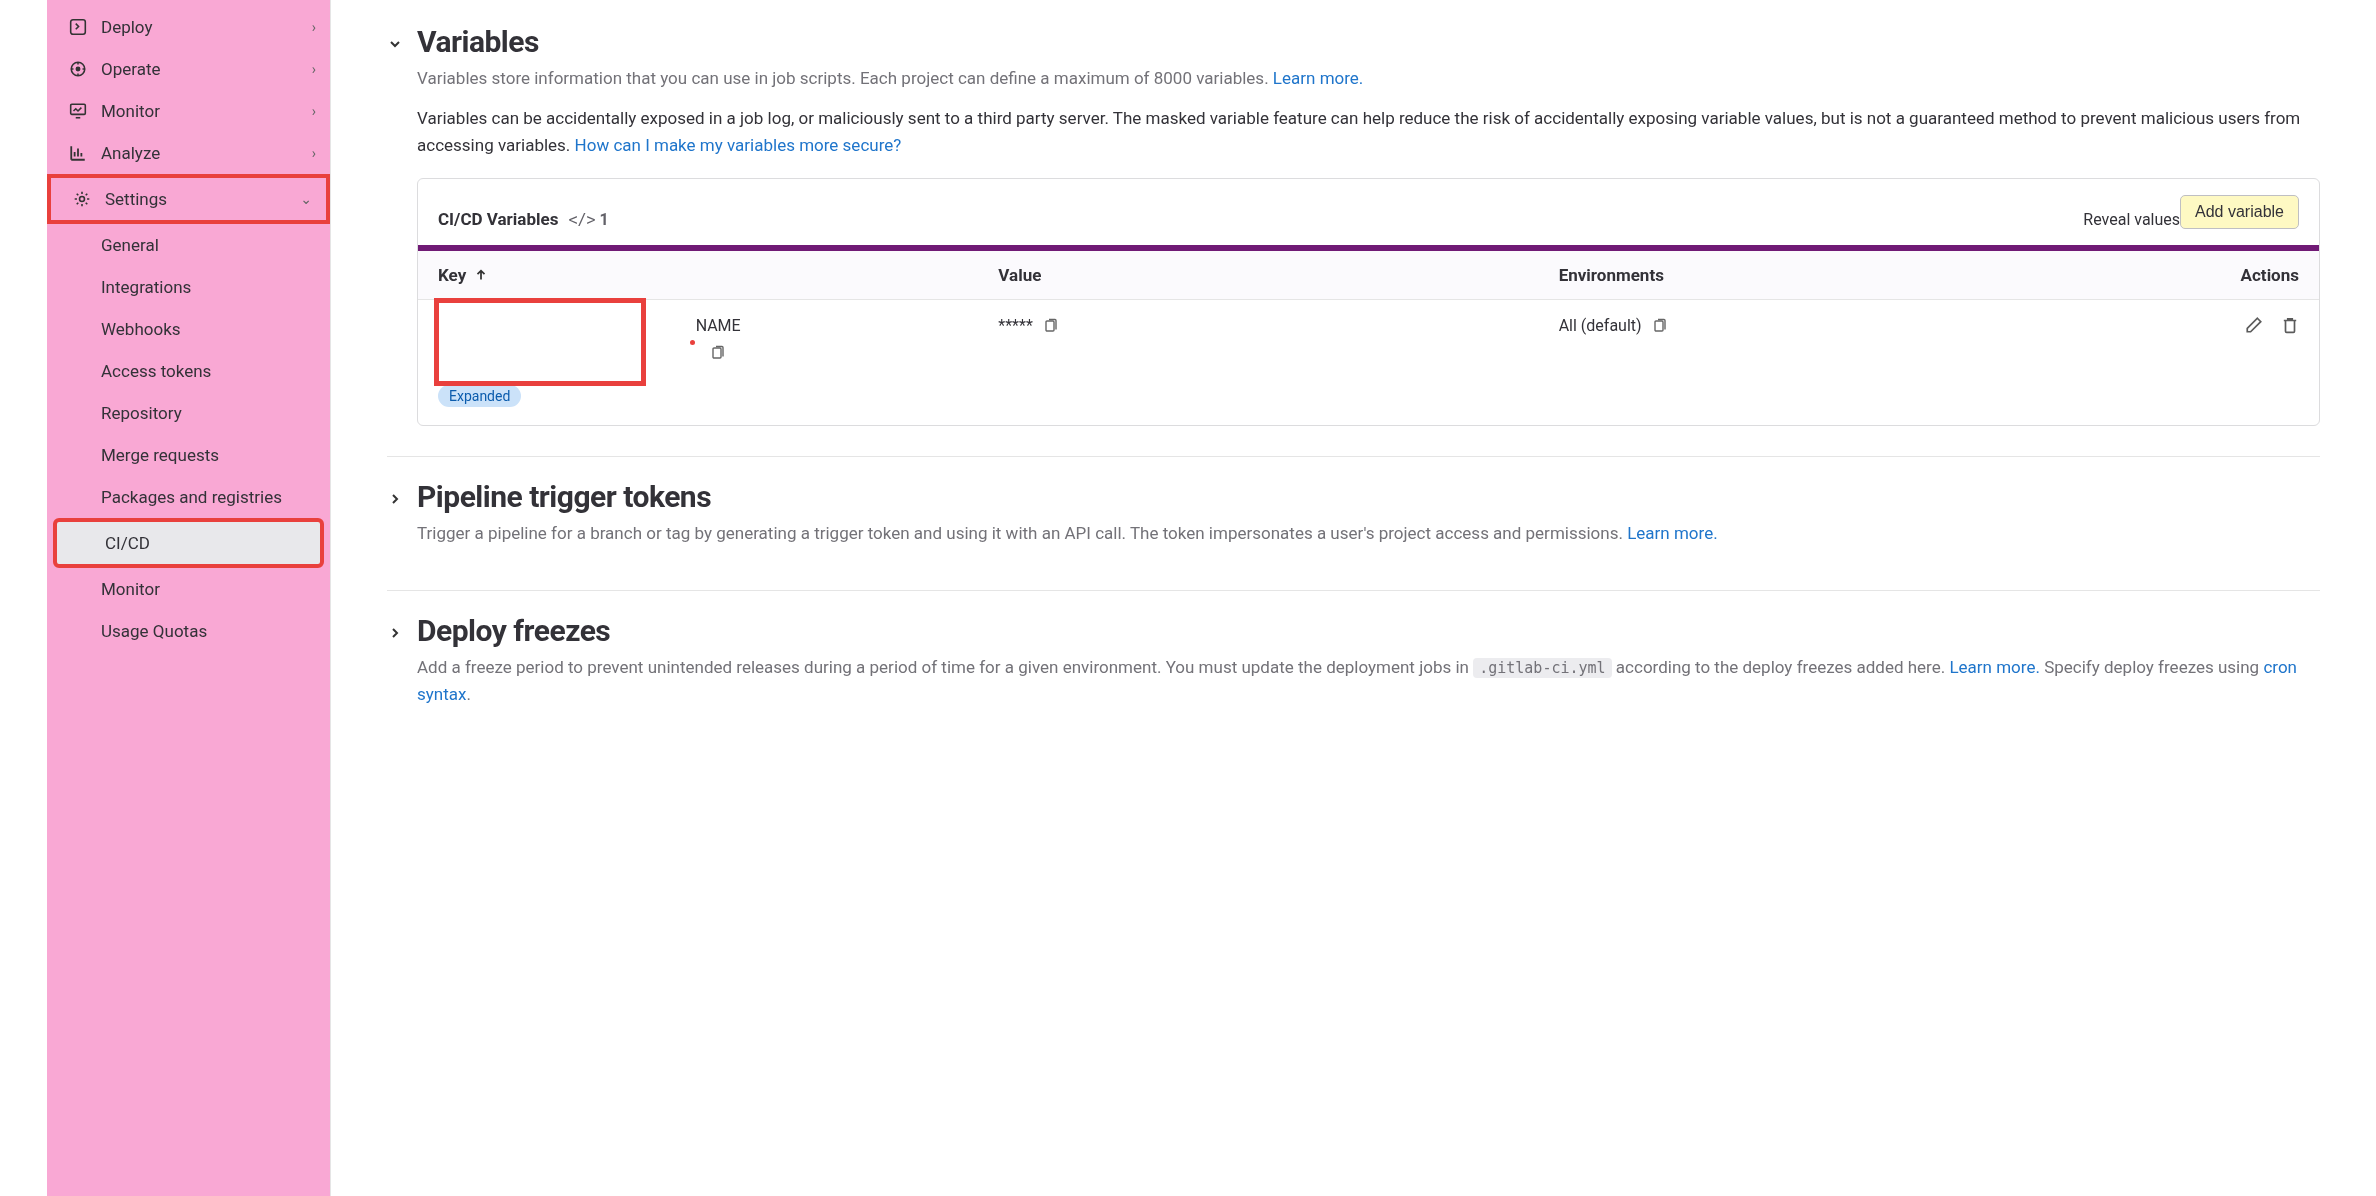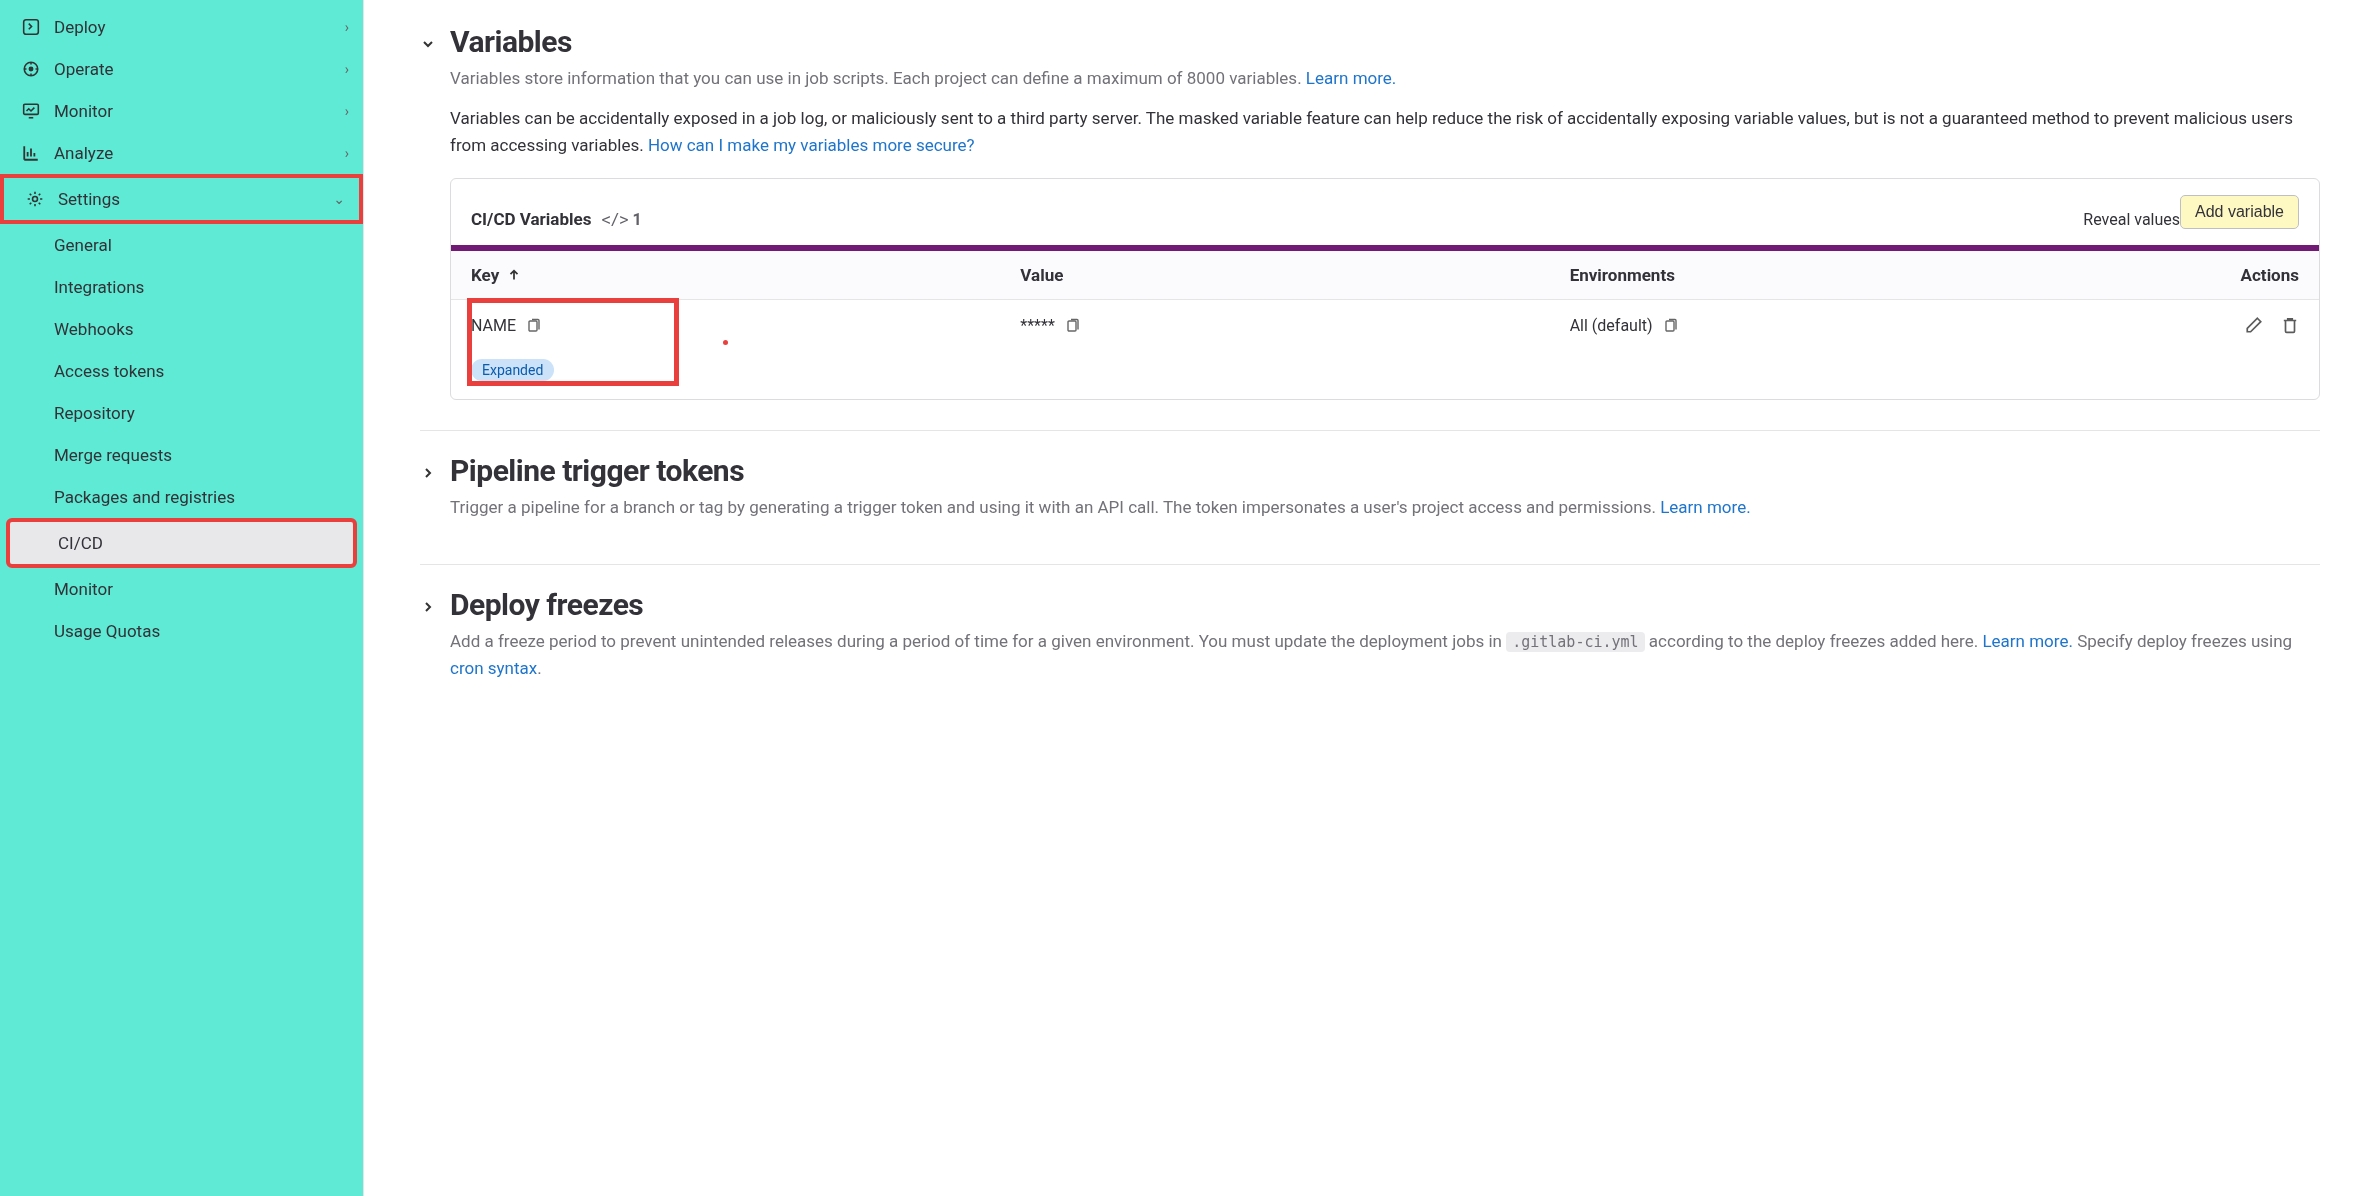--- a/index.html
+++ b/index.html
@@ -4,25 +4,26 @@
 <style>
 * { margin: 0; padding: 0; box-sizing: border-box; }
 body {
   font-family: -apple-system, BlinkMacSystemFont, "Segoe UI", Roboto, sans-serif;
   font-size: 16px;
   color: #333238;
   background: #fff;
   display: flex;
 }
 .sidebar {
-  width: 364px;
-  background: #5eead4;
+  width: 284px;
+  background: #f9a8d4;
   border-right: 1px solid #e5e5e5;
   padding-top: 6px;
   min-height: 100vh;
+  margin-left: 47px;
 }
 .nav-item {
   display: flex;
   align-items: center;
   padding: 10px 14px 10px 20px;
   cursor: pointer;
   font-size: 17px;
   color: #333238;
   position: relative;
 }
@@ -90,21 +91,21 @@
 }
 .th-key { display: flex; align-items: center; gap: 8px; }
 .th-actions { text-align: right; }
 .table-row {
   display: grid;
   grid-template-columns: 1fr 1fr 1fr 180px;
   padding: 16px 20px 18px 20px;
   align-items: flex-start;
 }
 .key-cell { position: relative; }
-.key-line { display: flex; align-items: center; gap: 10px; }
+.key-line { display: flex; align-items: center; gap: 10px; flex-direction: column; }
 .badge {
   display: inline-block;
   background: #cbe2f9;
   color: #0b5cad;
   padding: 3px 11px;
   border-radius: 14px;
   font-size: 14px;
   margin-top: 24px;
 }
 .copy-icon { cursor: pointer; opacity: 0.75; }

